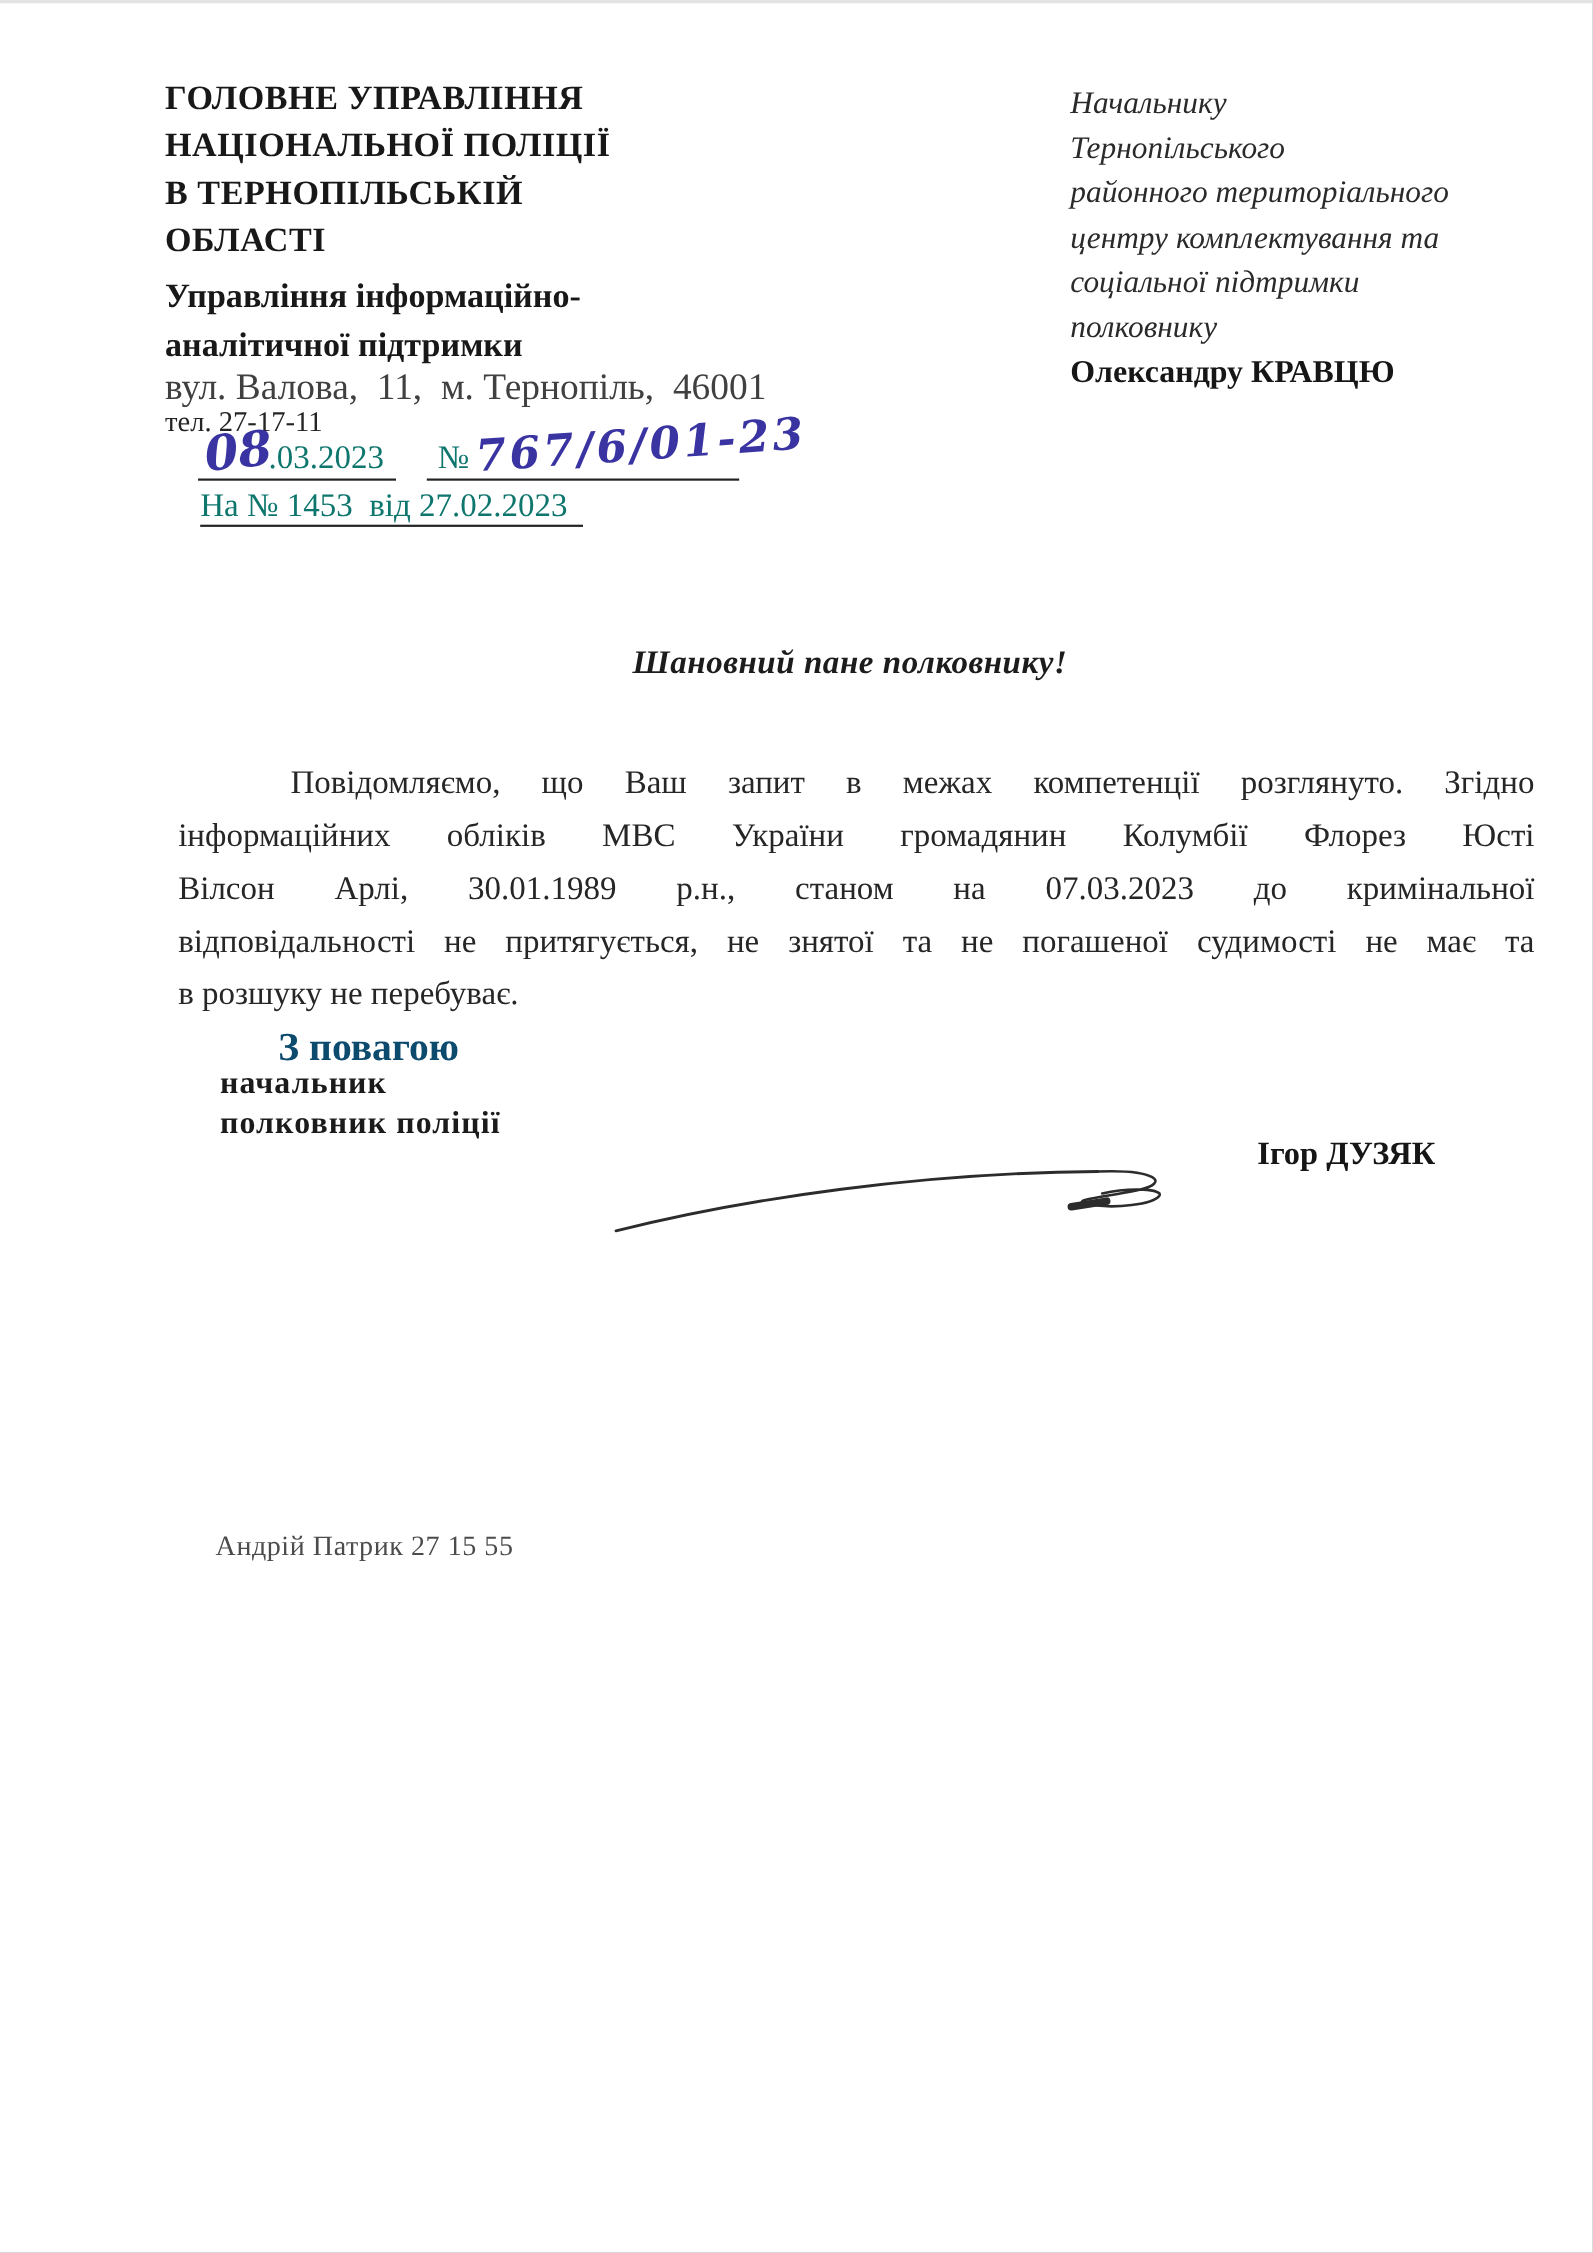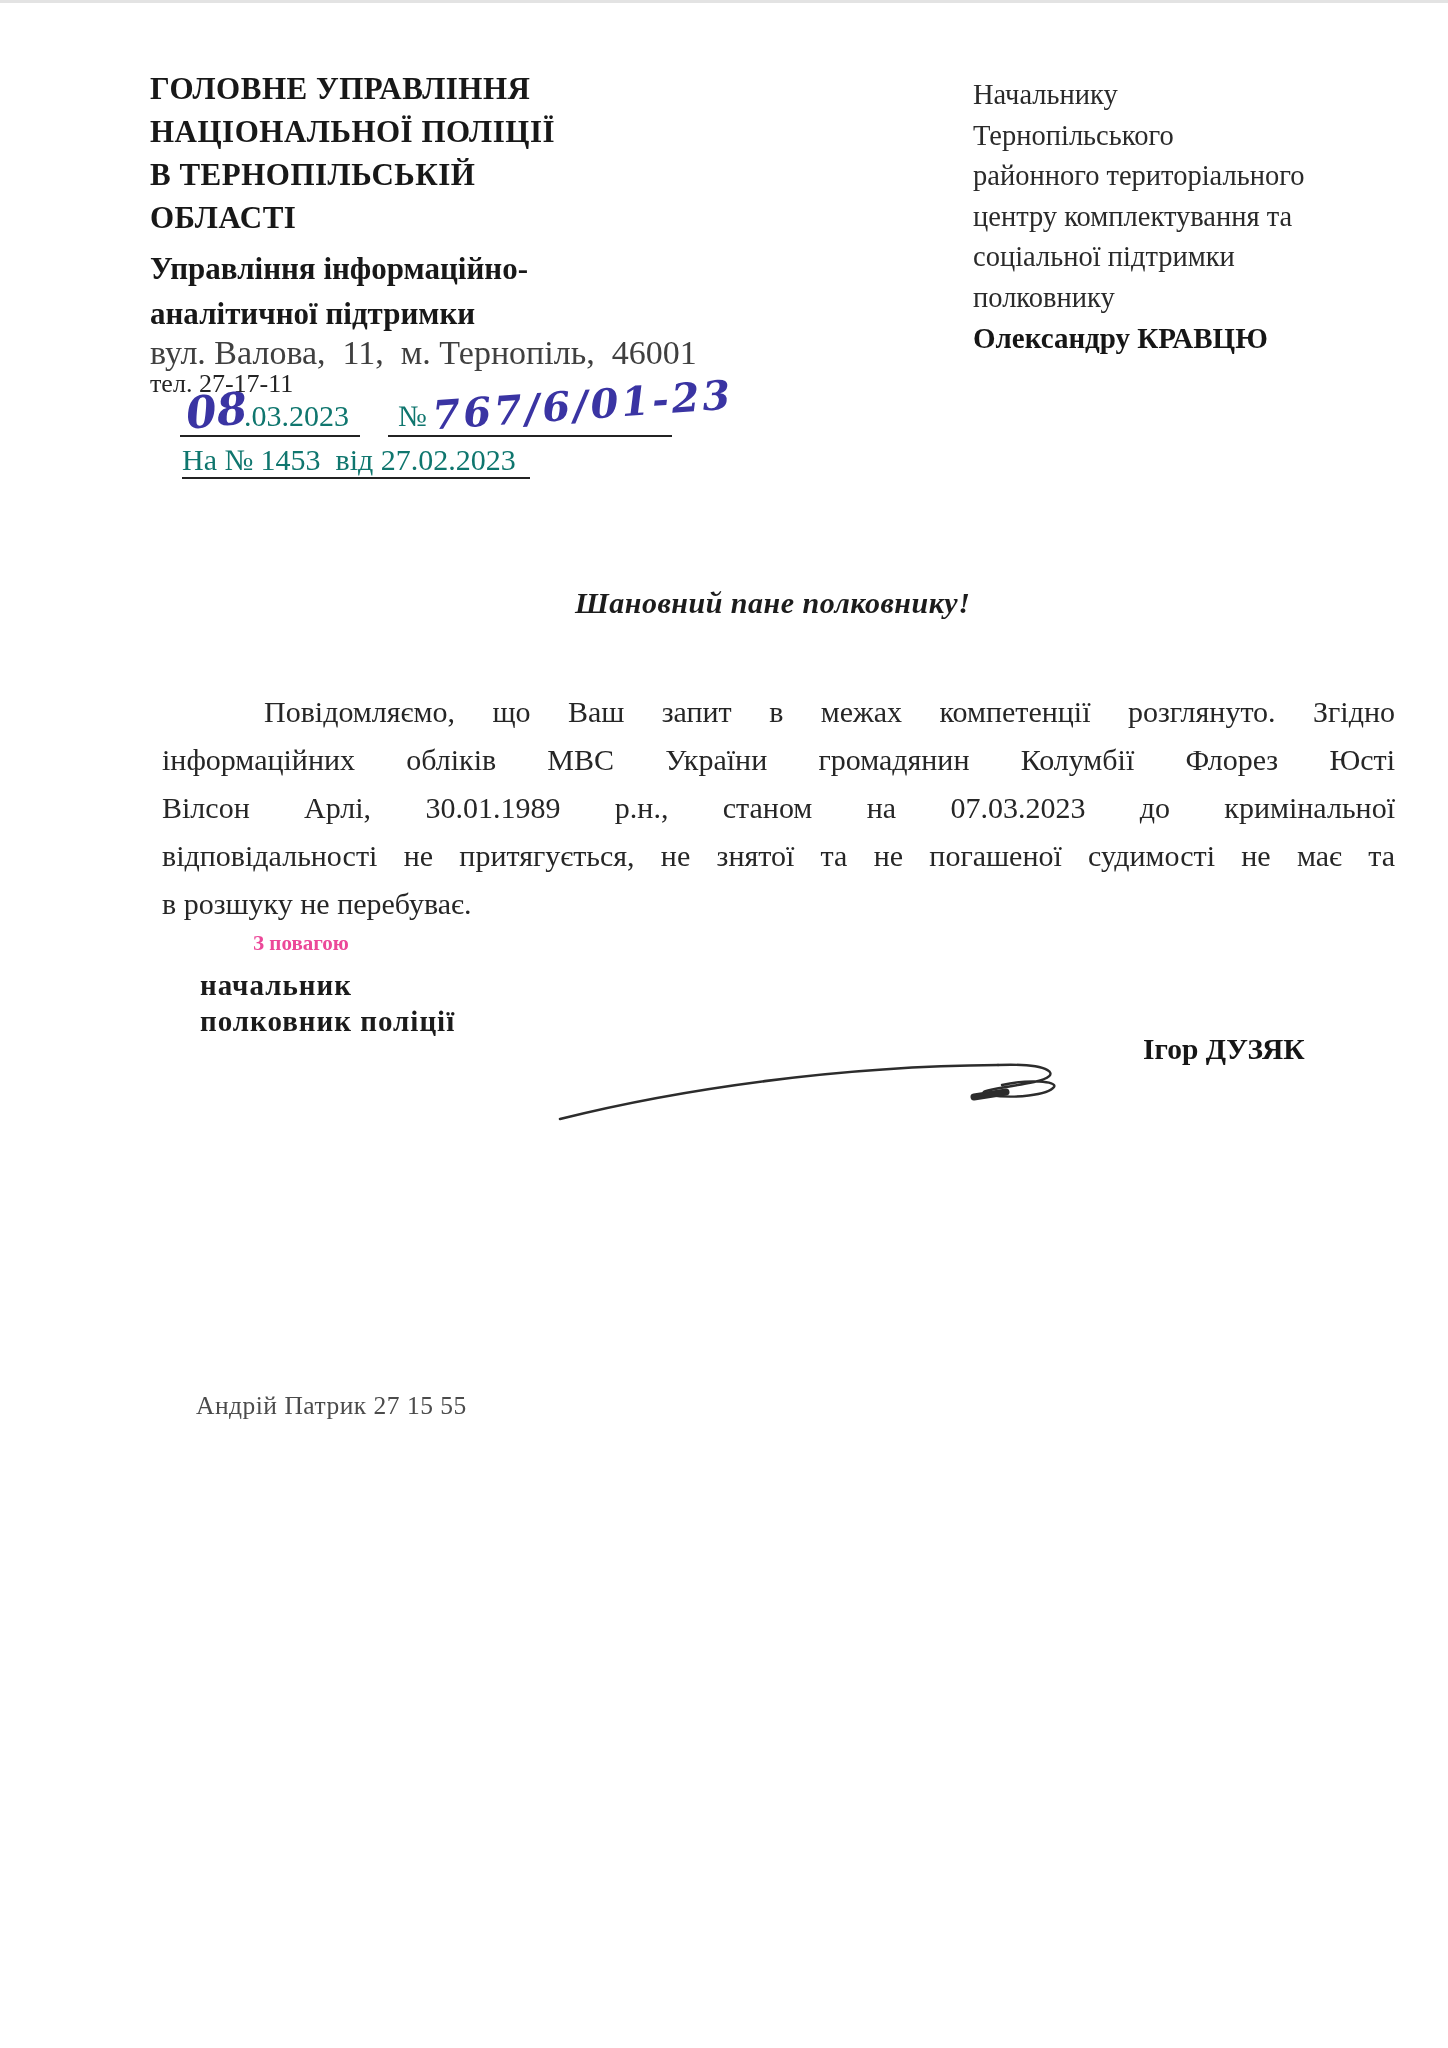--- a/index.html
+++ b/index.html
@@ -24,31 +24,31 @@
   .ref-area{position:absolute;left:150px;top:396px;width:620px;height:84px;}
   .u-seg{position:absolute;border-bottom:2px solid #232323;font-size:30px;color:#0f766e;}
   .seg-date{left:30px;top:0;width:180px;height:38px;padding-left:64px;box-sizing:border-box;}
   .seg-num{left:238px;top:0;width:284px;height:38px;padding-left:10px;box-sizing:border-box;}
   .seg-reply{left:32px;top:44px;height:32px;padding:0 14px 2px 0;white-space:pre-wrap;}
   .hand{font-family:"DejaVu Serif", serif;font-style:italic;font-weight:bold;}
   .hand-day{position:absolute;left:36px;top:-14px;font-size:44px;transform:rotate(-6deg);}
   .hand-number{position:absolute;left:282px;top:-18px;font-size:40px;letter-spacing:3px;transform:rotate(-4deg);white-space:nowrap;}
   
   .recipient{position:absolute;left:973px;top:72px;width:430px;}
-  .rcpt-line{font-size:28.5px;line-height:40.5px;color:#2a2a2a;}
+  .rcpt-line{font-size:28.5px;line-height:40.5px;color:#2a2a2a;font-style:italic;}
   .rcpt-name{font-size:29px;line-height:41px;font-weight:bold;color:#161616;}
   
   .salutation{position:absolute;left:575px;top:583px;font-size:30px;font-weight:bold;font-style:italic;color:#1c1c1c;letter-spacing:.5px;}
   
   .body-text{position:absolute;left:162px;top:653px;width:1233px;}
   .body-line{font-size:30px;line-height:48px;color:#262626;text-align:justify;text-align-last:justify;}
   .body-line.first{padding-left:102px;margin-top:32px;}
   .body-line.last{text-align:left;text-align-last:left;}
   
-  .sig-closing{position:absolute;left:253px;top:928px;font-size:21px;font-weight:bold;color:#ec4899;}
+  .sig-closing{position:absolute;left:253px;top:928px;font-size:36px;font-weight:bold;color:#0c4a6e;}
   .sig-title-1{position:absolute;left:200px;top:966px;font-size:29px;font-weight:bold;color:#1b1b1b;letter-spacing:1px;}
   .sig-title-2{position:absolute;left:200px;top:1002px;font-size:29px;font-weight:bold;color:#1b1b1b;letter-spacing:1px;}
   .sig-name{position:absolute;left:1143px;top:1030px;font-size:29.5px;font-weight:bold;color:#161616;}
   .sig-svg{position:absolute;left:550px;top:1032px;}
   
   .executor{position:absolute;left:196px;top:1388px;font-size:25.5px;color:#4b4b4b;letter-spacing:.5px;}
 </style>
 </head>
 <body>
 

